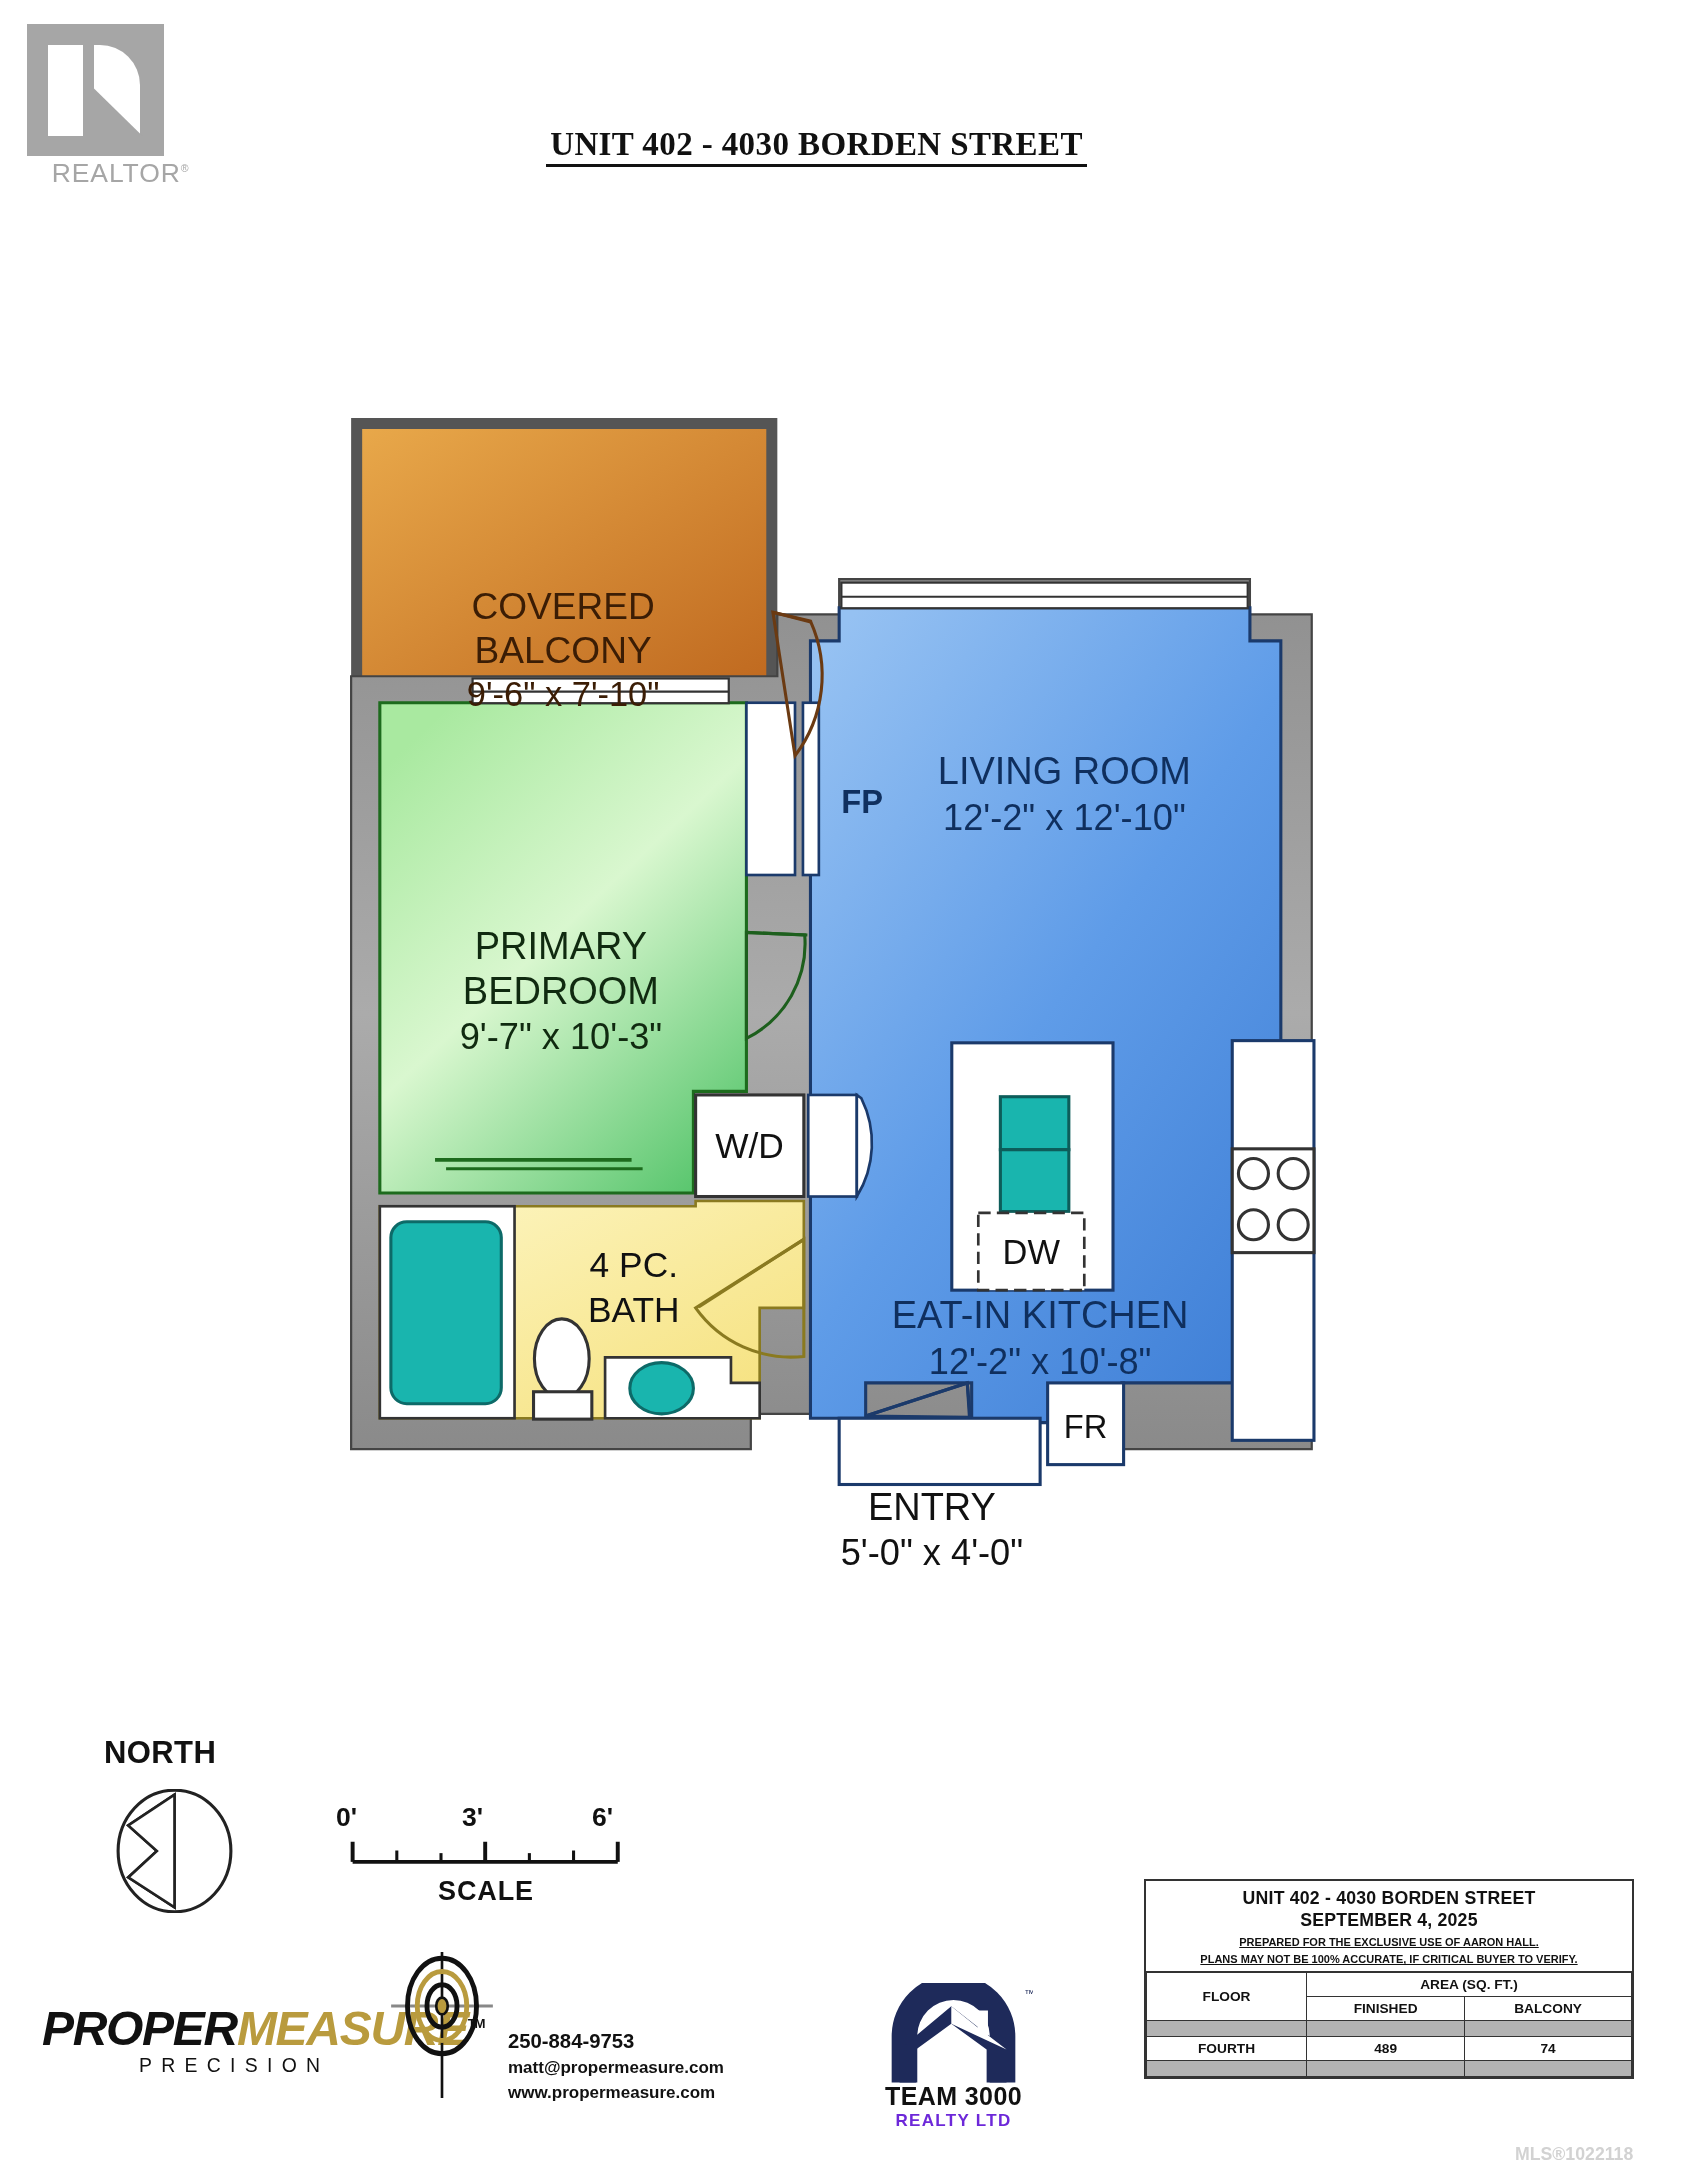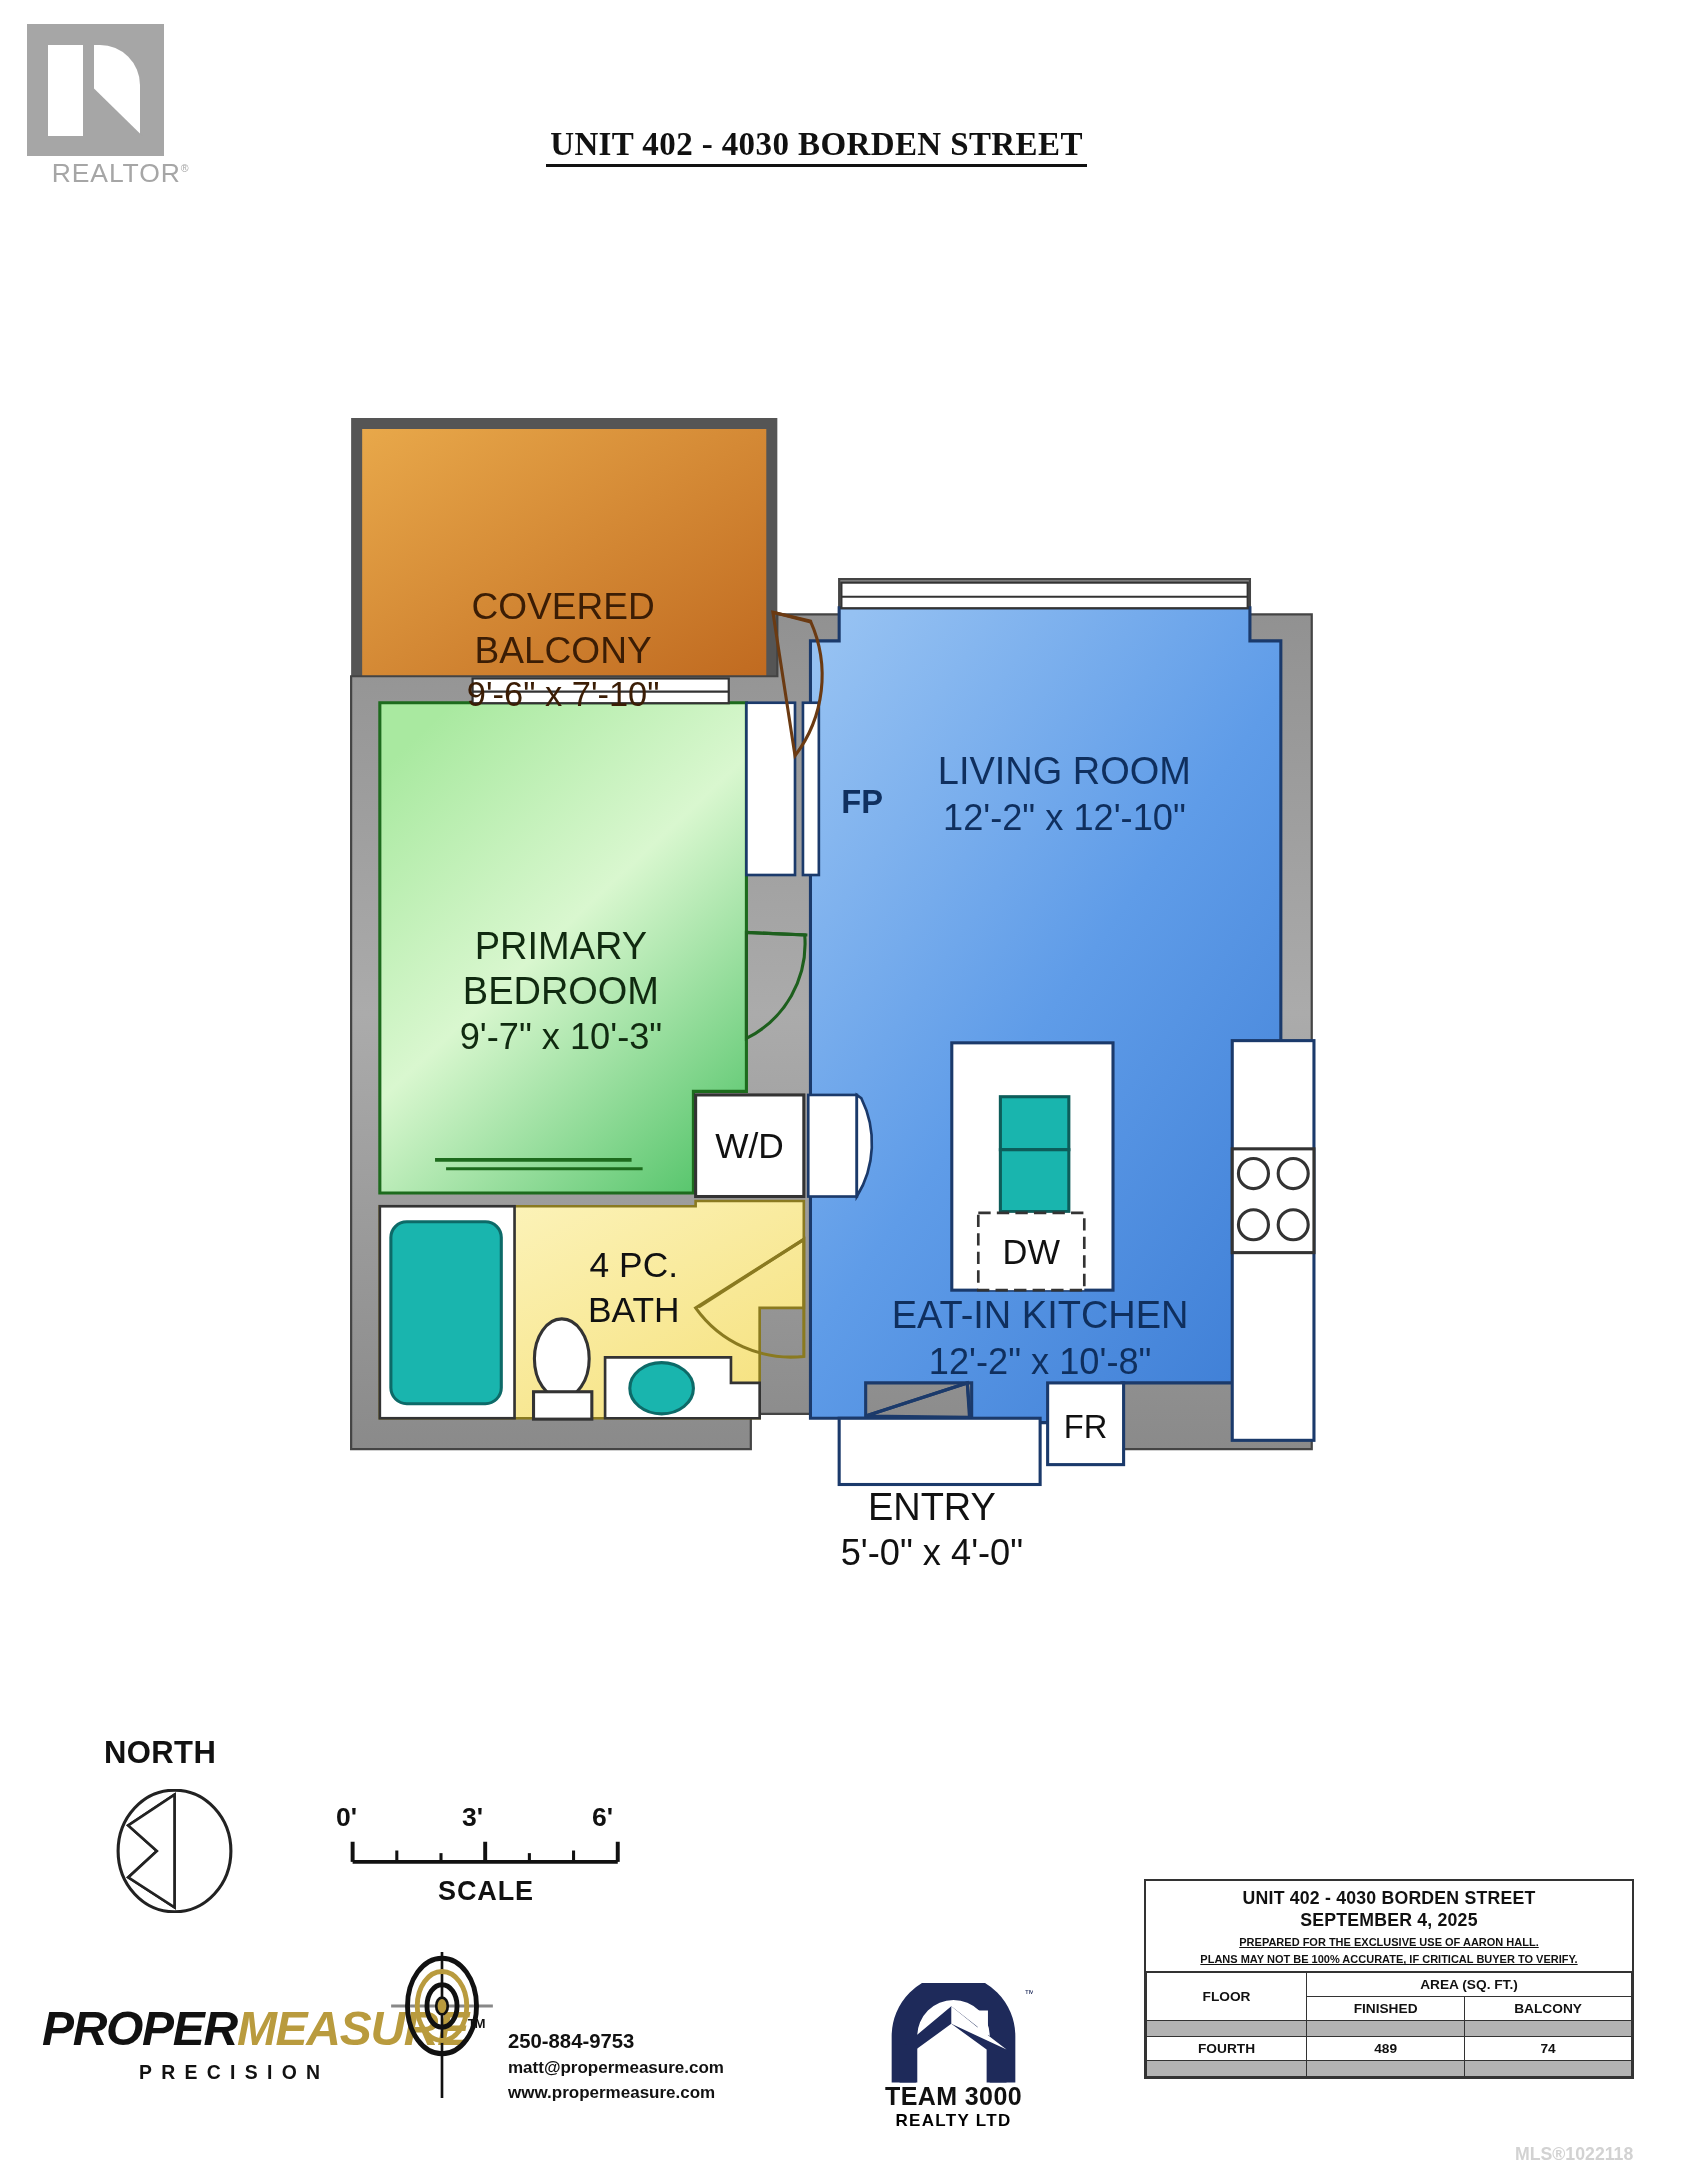--- a/index.html
+++ b/index.html
@@ -36,29 +36,29 @@
   #scale-nums span{position:absolute;font-size:26.5px;font-weight:bold;}
   #scale-word{font-size:27px;font-weight:bold;letter-spacing:0.9px;margin-top:7px;}
 
   
   #pm-block{position:absolute;left:42px;top:2005px;width:442px;height:132px;}
   #pm-text{font-style:italic;font-weight:bold;font-size:48px;letter-spacing:-1.3px;line-height:1;
            white-space:nowrap;}
   #pm-text .pm-a{color:#111;}
   #pm-text .pm-b{color:#b99b3e;}
   #pm-tm{font-size:13.2px;vertical-align:super;color:#111;font-style:normal;}
-  #pm-prec{font-size:19.4px;font-weight:bold;letter-spacing:9.3px;color:#111;margin-left:97px;margin-top:8px;}
+  #pm-prec{font-size:19.4px;font-weight:normal;letter-spacing:9.3px;color:#111;margin-left:97px;margin-top:1px;}
   #pm-target{position:absolute;left:349px;top:-53px;width:102px;height:146px;}
 
   #contact{position:absolute;left:508px;top:2027px;font-size:20.3px;font-weight:bold;line-height:1.45;}
 
   
   #team-block{position:absolute;left:830px;top:1983px;width:247px;text-align:center;}
   #team-name{font-size:25px;font-weight:bold;letter-spacing:0.4px;color:#111;margin-top:-2.6px;}
-  #team-sub{font-size:17px;font-weight:bold;letter-spacing:1.3px;color:#000000;}
+  #team-sub{font-size:17px;font-weight:bold;letter-spacing:1.3px;color:#6d28d9;}
 
   
   #info-table{position:absolute;left:1144px;top:1879px;width:486px;border:2.2px solid #333;
               background:#fff;}
   #info-head{text-align:center;padding:6.2px 2.6px 4.4px 2.6px;}
   #info-head .ih1{font-size:17.7px;font-weight:bold;letter-spacing:0.2px;line-height:1.25;}
   #info-head .ih2{font-size:11px;font-weight:bold;margin-top:3.5px;line-height:1.3;text-decoration:underline;}
   table.areas{border-collapse:collapse;width:100%;border-top:2.2px solid #333;}
   table.areas td,table.areas th{border:1.3px solid #333;text-align:center;font-size:13.7px;
                                 font-weight:bold;padding:4px 1.8px;}

